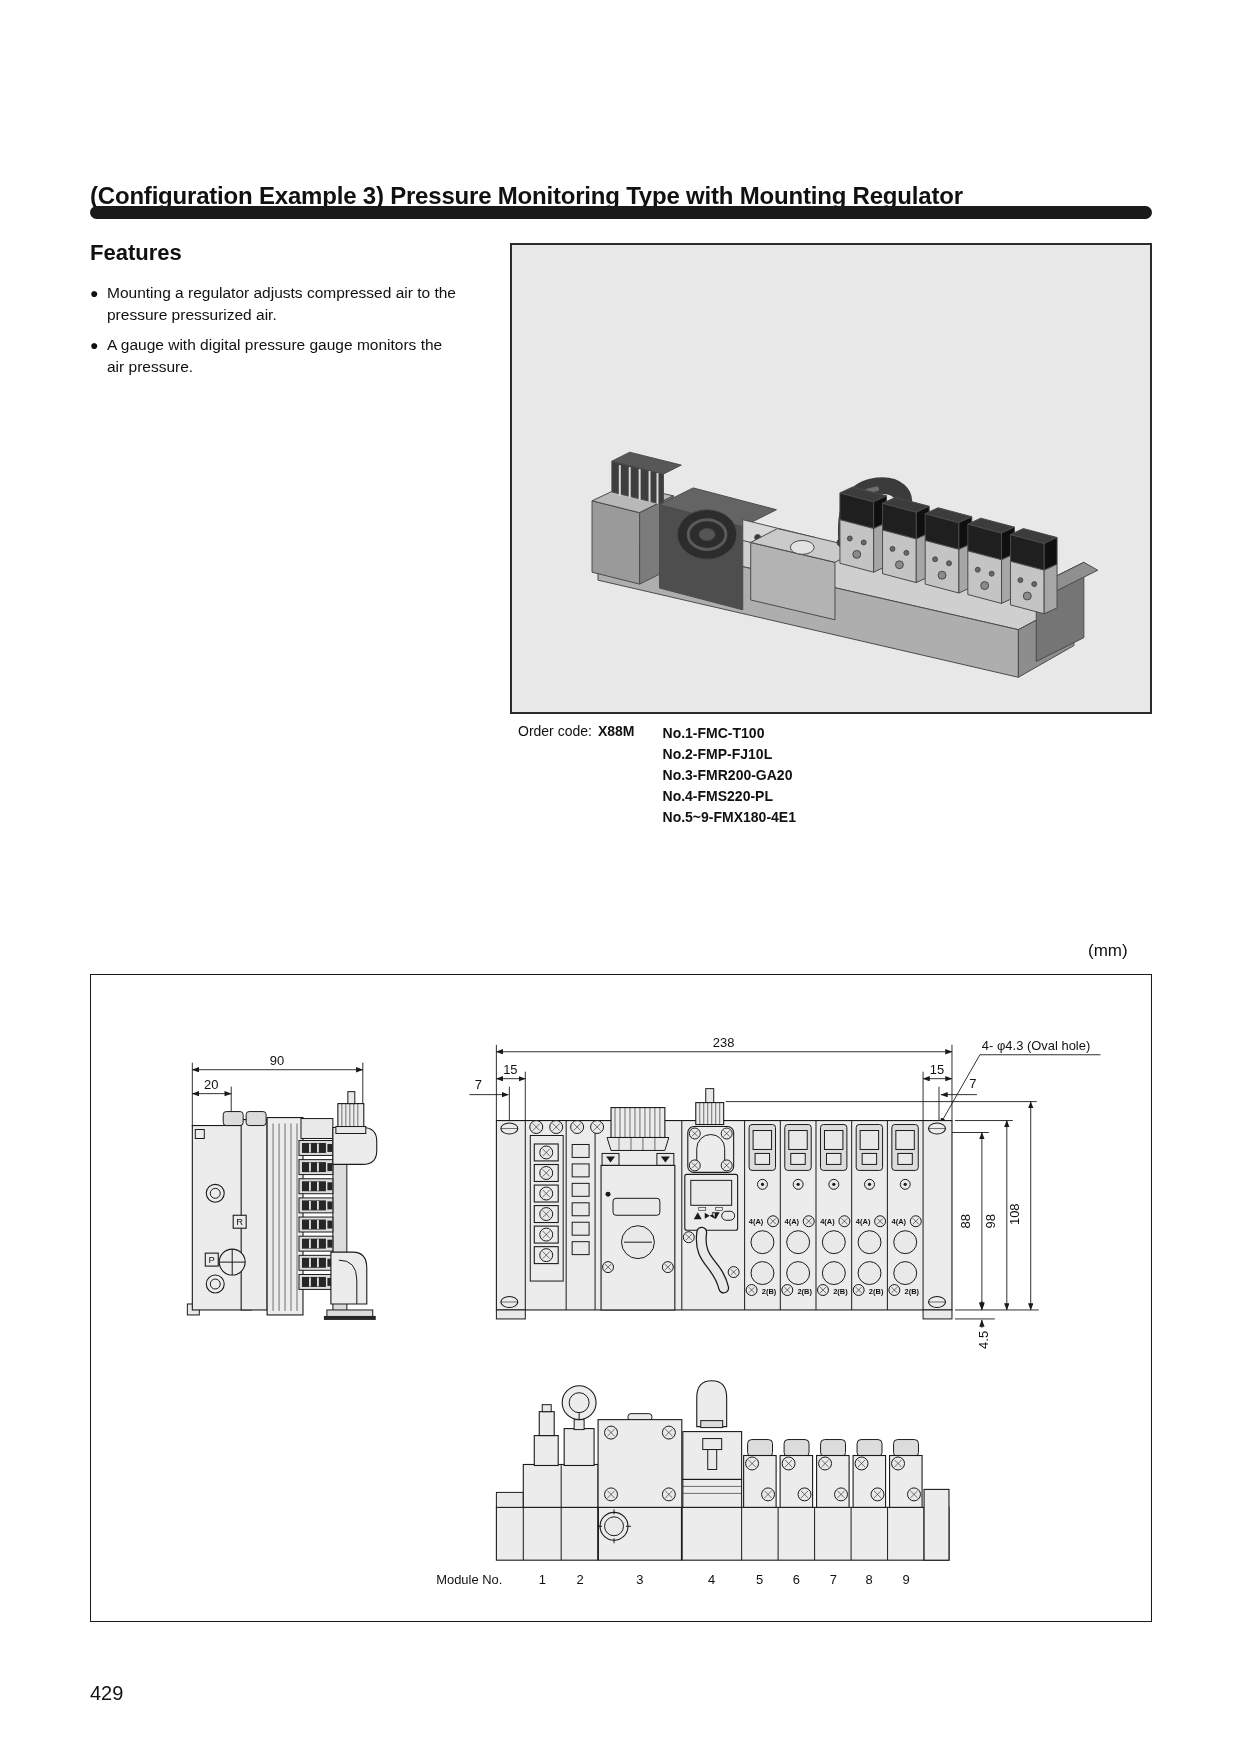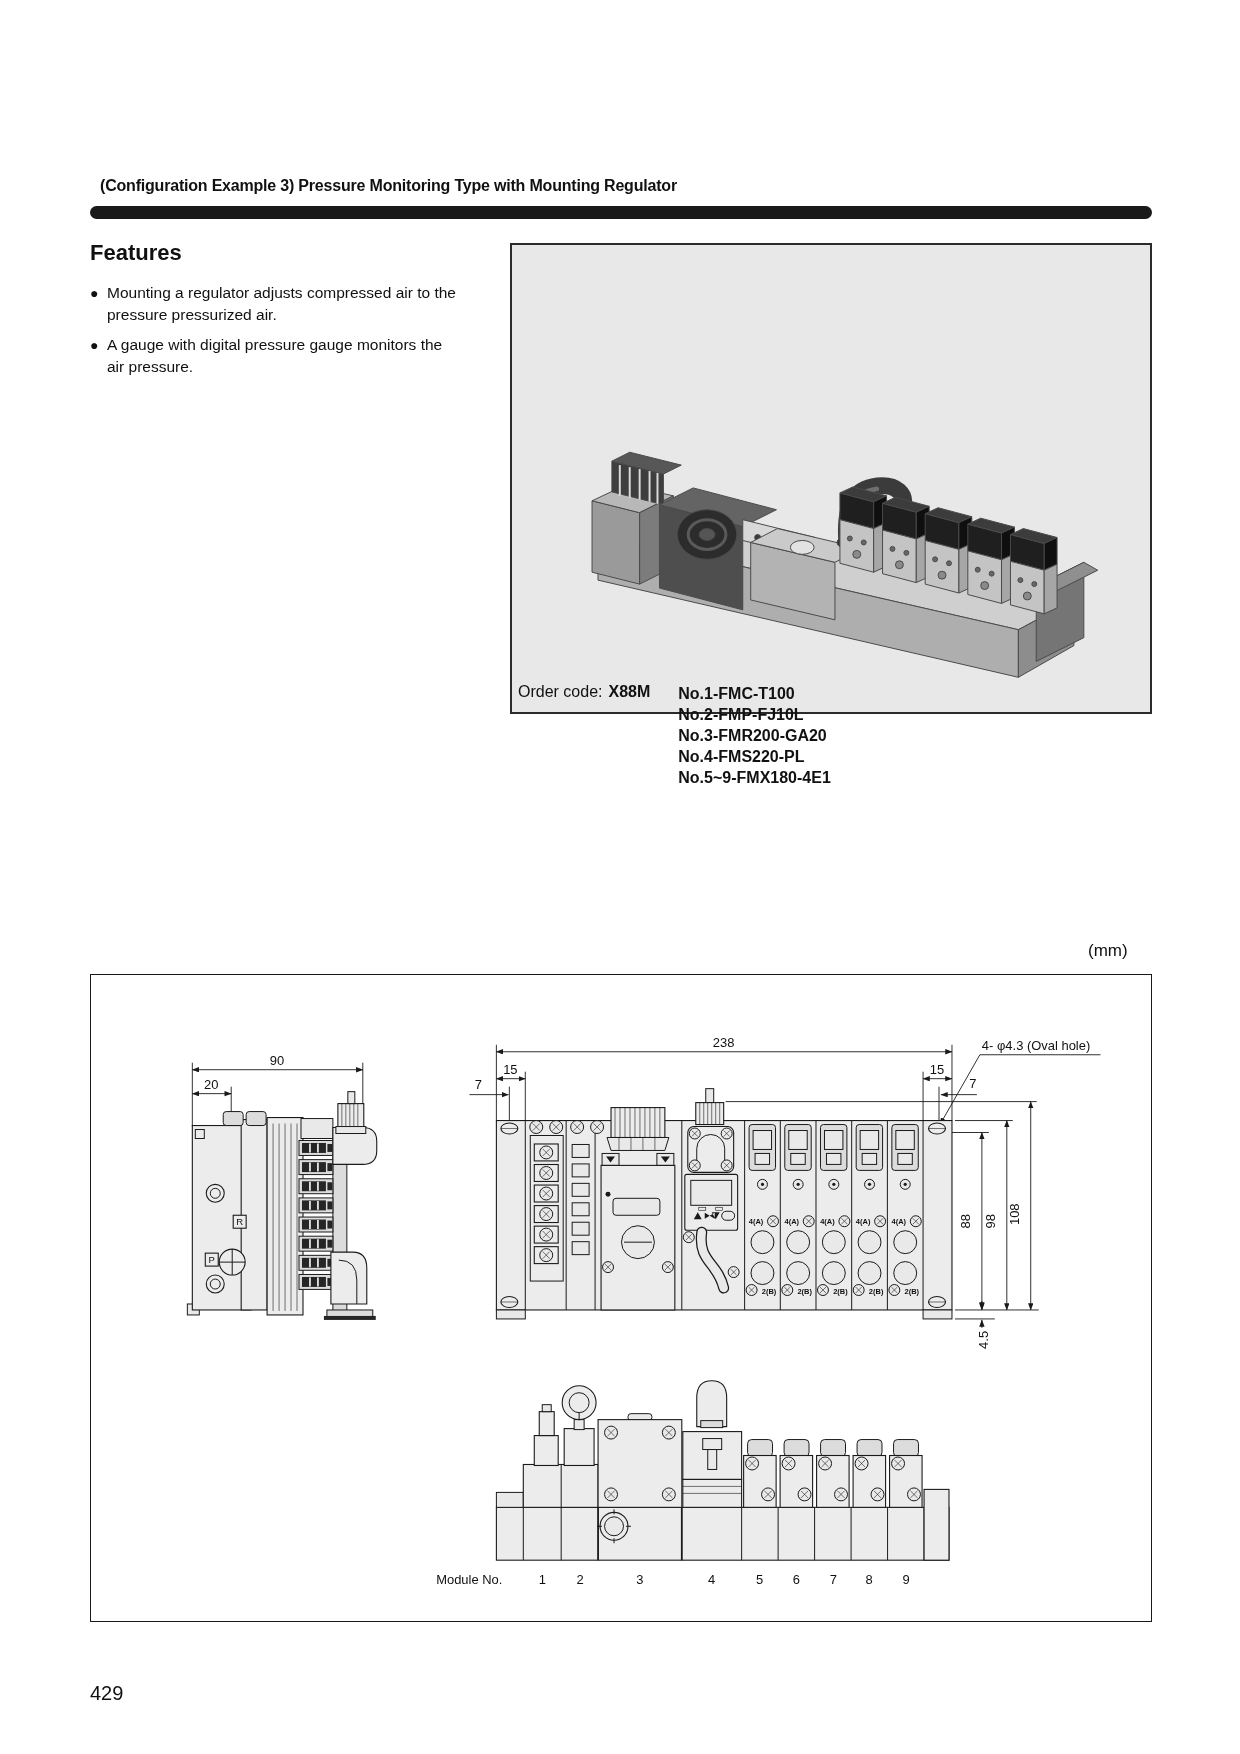--- a/index.html
+++ b/index.html
@@ -2,30 +2,30 @@
 <html style="--title_bar: #1a1a1a; --photo_bg: #e8e8e8; --line: #1a1a1a; --text: #111111;"><head>
 <meta charset="utf-8">
 <style>
   :root{
     --title_bar:#1a1a1a; --photo_bg:#e8e8e8; --line:#1a1a1a; --text:#111111;
   }
   html,body{margin:0;padding:0;}
   body{width:1240px;height:1754px;position:relative;background:#ffffff;
        font-family:"Liberation Sans",sans-serif;color:var(--text);}
   .abs{position:absolute;}
-  .page-title{left:100px;top:166px;width:1062px;font-size:16px;font-weight:bold;letter-spacing:-0.2px;}
+  .page-title{left:90px;top:166px;width:1062px;font-size:24px;font-weight:bold;letter-spacing:-0.2px;}
   .title-bar{left:90px;top:206px;width:1062px;height:13px;background:var(--title_bar);border-radius:7px;}
   .features{left:90px;top:240px;width:372px;}
   .features h2{font-size:22px;font-weight:bold;margin:0 0 16px 0;}
   .bullet-item{display:flex;font-size:15.5px;line-height:1.45;margin-bottom:7px;}
   .bullet-item .b{width:17px;flex:0 0 17px;font-size:14px;line-height:1.6;}
   .photo-box{left:510px;top:243px;width:642px;height:471px;background:var(--photo_bg);
              border:2px solid #2b2b2b;box-sizing:border-box;}
   .photo-box svg{display:block;width:100%;height:100%;}
-  .order{left:518px;top:683px;display:flex;align-items:flex-start;font-size:16px;}
+  .order{left:518px;top:723px;display:flex;align-items:flex-start;font-size:14px;}
   .oc-label{margin-right:6px;}
   .oc-code{font-weight:bold;margin-right:28px;}
   .oc-lines div{font-weight:bold;line-height:21px;}
   .mm-label{left:1088px;top:941px;font-size:17px;}
   .drawing-box{left:90px;top:974px;width:1062px;height:648px;border:1.5px solid #1a1a1a;
                box-sizing:border-box;background:#fff;}
   .drawing-box svg{display:block;width:100%;height:100%;}
   .page-num{left:90px;top:1682px;font-size:20px;}
   
   .ol { fill:#e9e9e9; stroke:#1a1a1a; stroke-width:1; }

